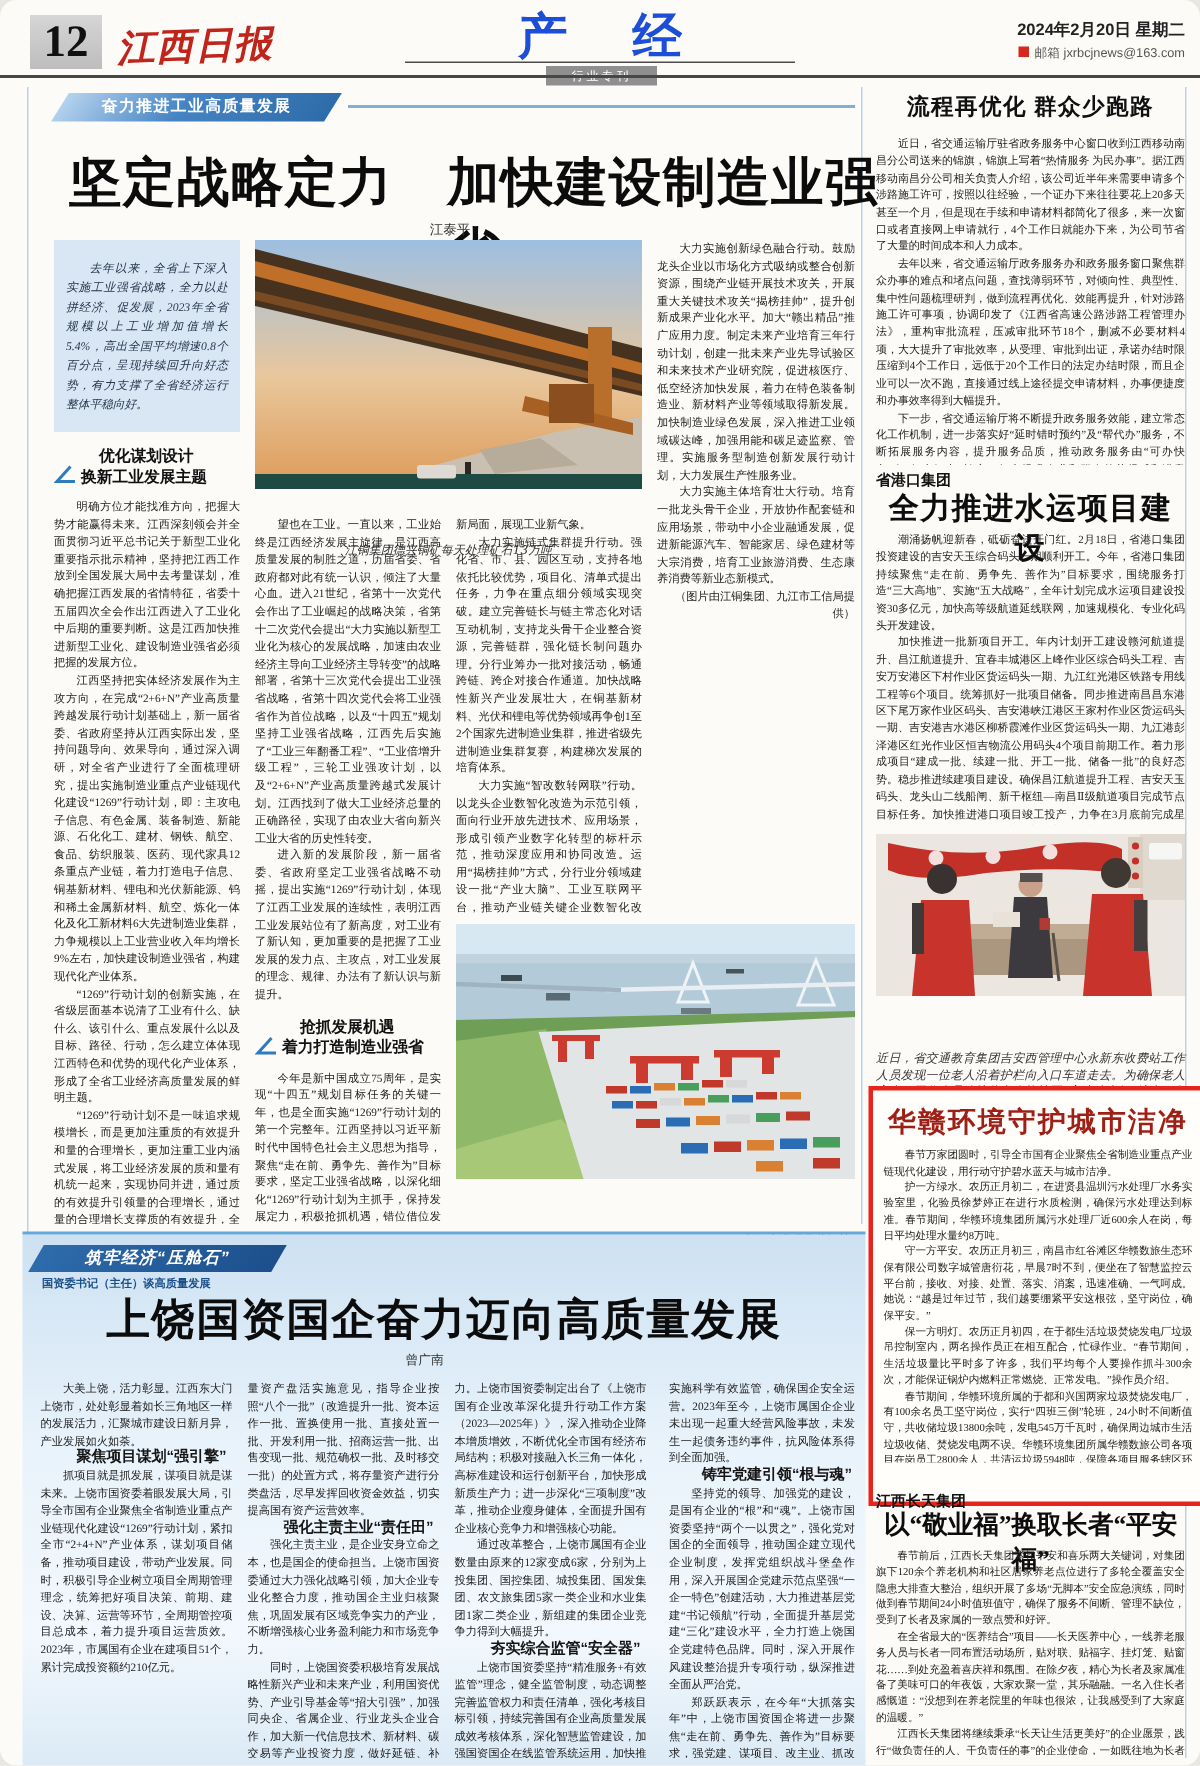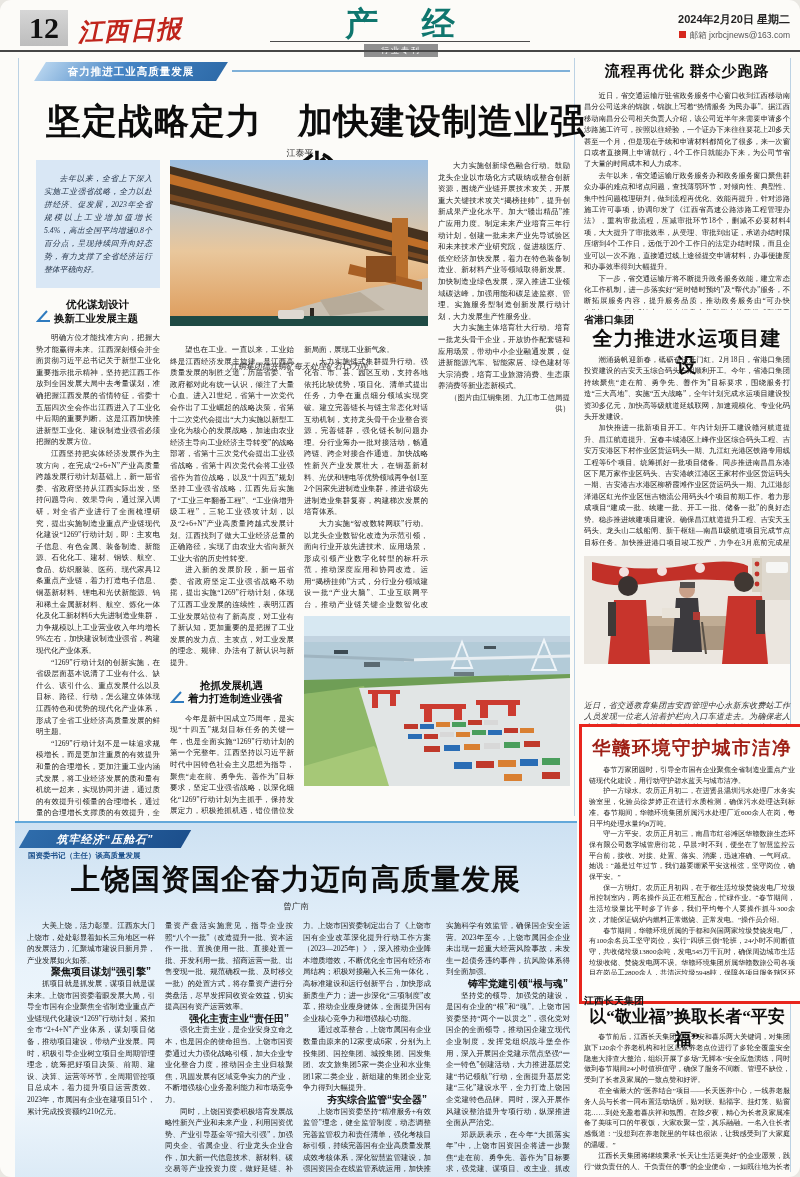--- a/index.html
+++ b/index.html
@@ -5,21 +5,21 @@
   html,body{margin:0;padding:0;background:#e9e7e2;}
   .page{position:relative;width:800px;height:1177px;margin:0 auto;background:#fcfbf8;overflow:hidden;
         font-family:"Liberation Serif","DejaVu Serif",serif;color:#1c1c1c;border-radius:11px;}
   .abs{position:absolute;}
   
   .pagenum{left:20px;top:10px;width:48px;height:36px;background:linear-gradient(#d6d6d6,#bdbdbd);
            font-family:"Liberation Serif",serif;font-weight:900;font-size:30px;line-height:36px;text-align:center;color:#111;}
   .paperlogo{left:78px;top:14px;font-family:"DejaVu Serif",serif;font-style:italic;font-weight:900;
              font-size:25px;color:#c0251c;transform:rotate(-2deg);letter-spacing:1px;}
   .mast{left:300px;top:2px;width:200px;text-align:center;font-family:"DejaVu Serif",serif;
-        font-weight:900;font-size:33px;letter-spacing:16px;padding-left:16px;box-sizing:border-box;color:#0f766e;}
+        font-weight:900;font-size:33px;letter-spacing:16px;padding-left:16px;box-sizing:border-box;color:#1d4ed8;}
   .mastline{left:270px;top:41px;width:260px;height:1px;background:#4c4c4c;}
   .mastsub{left:364px;top:44px;width:74px;height:13px;background:#8f8f8f;color:#fff;
            font-family:"Liberation Sans",sans-serif;font-size:8px;line-height:13px;text-align:center;letter-spacing:2px;}
   .hdrdate{left:610px;top:12px;width:180px;text-align:right;font-family:"Liberation Sans",sans-serif;
            font-weight:bold;font-size:11px;color:#222;}
   .hdrmail{left:610px;top:30px;width:180px;text-align:right;font-family:"Liberation Sans",sans-serif;
            font-size:8.5px;color:#555;}
   .redsq{display:inline-block;width:7px;height:7px;background:#d6281e;margin-right:4px;}
   .hdrrule{left:0;top:50px;width:800px;height:2px;background:#474747;}
   
@@ -62,21 +62,21 @@
   .bpanel{left:15px;top:821px;width:562px;height:356px;border-top:2px solid #62a8da;
           background:linear-gradient(180deg,#cde1f2,#e9f3fb 40%,#f2f8fd 75%,#dbeaf6);}
   .bbanner{left:24px;top:830px;width:162px;height:18px;}
   .bbanner::before{content:"";position:absolute;inset:0;transform:skewX(-30deg);
                    background:linear-gradient(100deg,#2e6cab,#1c4f8c);}
   .bbanner span{position:relative;display:block;text-align:center;color:#fff;font-style:italic;
                 font-family:"Liberation Sans",sans-serif;font-weight:900;font-size:11px;line-height:18px;letter-spacing:1px;}
   .bkicker{left:28px;top:851px;font-family:Liberation Sans, sans-serif;font-weight:bold;font-size:7.5px;color:#1b4f8a;}
   .btitle{left:15px;top:860px;width:562px;text-align:center;font-family:"Liberation Sans",sans-serif;
           font-weight:900;font-size:29px;color:#0c0c0c;letter-spacing:1px;}
-  .bbyline{left:15px;top:901px;width:562px;text-align:center;font-size:8.5px;color:#333;}
+  .bbyline{left:2px;top:901px;width:562px;text-align:center;font-size:8.5px;color:#333;}
   .bcol{top:920px;height:252px;}
   .bsh{text-align:center;font-family:"Liberation Sans",sans-serif;font-weight:bold;font-size:10px;
        margin:7px 0 5px 0;text-indent:0;color:#151515;}
 </style>
 </head>
 <body>
 
 <div class="page">
 
   <div class="abs pagenum">12</div>

